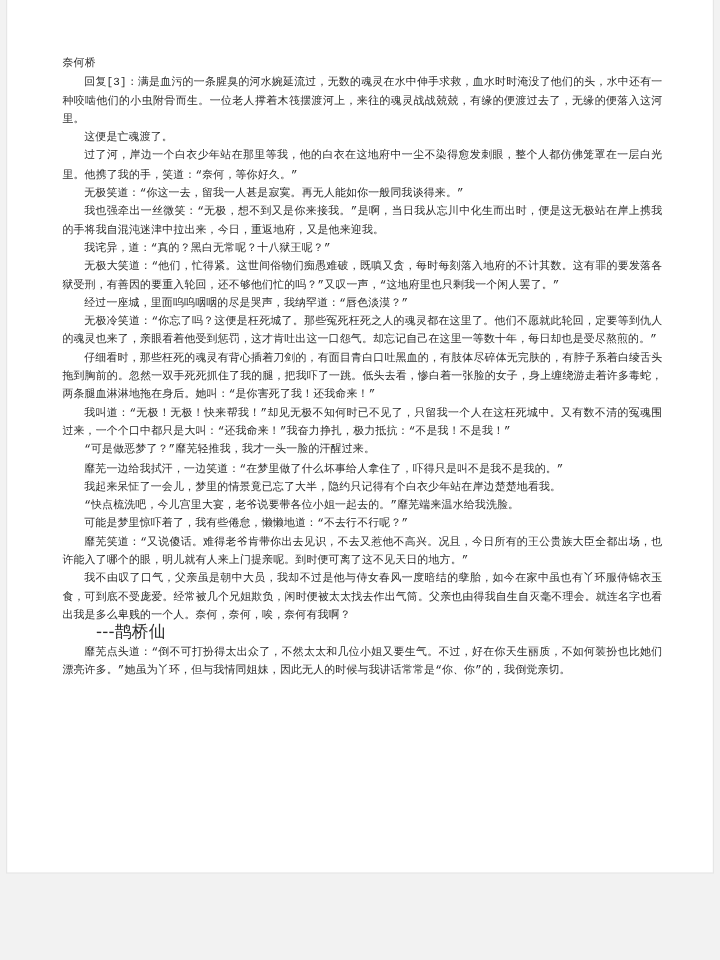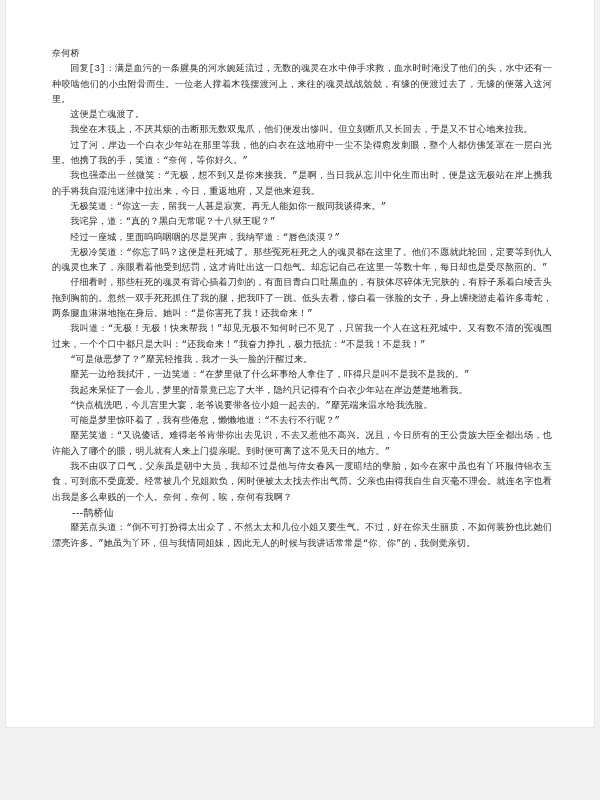--- a/index.html
+++ b/index.html
@@ -41,43 +41,43 @@
     line-height: 15.3px;
     color: #2b2b2b;
     text-align: justify;
     text-justify: inter-character;
     letter-spacing: 0.15px;
     margin: 0;
     text-indent: 2em;
     font-family: Liberation Mono, monospace;
   }
   .sig {
-    font-size: 10px;
+    font-size: 14px;
     line-height: 15.3px;
     color: #2b2b2b;
     letter-spacing: 0.15px;
     margin: 0;
     text-indent: 2em;
   }
 </style>
 </head>
 <body>
 
 <div class="page">
   <div class="page-inner">
 
     <div class="doc-title">奈何桥</div>
 
     <p class="para">回复[3]：满是血污的一条腥臭的河水婉延流过，无数的魂灵在水中伸手求救，血水时时淹没了他们的头，水中还有一种咬啮他们的小虫附骨而生。一位老人撑着木筏摆渡河上，来往的魂灵战战兢兢，有缘的便渡过去了，无缘的便落入这河里。</p>
     <p class="para">这便是亡魂渡了。</p>
-    <p class="para">我坐在木筏上，不厌其烦的击断那无数双鬼爪，他们便发出惨叫。但立刻断爪又长回去，于是又不甘心地来拉我。</p>
     <p class="para">过了河，岸边一个白衣少年站在那里等我，他的白衣在这地府中一尘不染得愈发刺眼，整个人都仿佛笼罩在一层白光里。他携了我的手，笑道：“奈何，等你好久。”</p>
+    <p class="para">无极笑道：“你这一去，留我一人甚是寂寞。再无人能如你一般同我谈得来。”</p>
     <p class="para">我也强牵出一丝微笑：“无极，想不到又是你来接我。”是啊，当日我从忘川中化生而出时，便是这无极站在岸上携我的手将我自混沌迷津中拉出来，今日，重返地府，又是他来迎我。</p>
-    <p class="para">无极笑道：“你这一去，留我一人甚是寂寞。再无人能如你一般同我谈得来。”</p>
     <p class="para">我诧异，道：“真的？黑白无常呢？十八狱王呢？”</p>
+    <p class="para">无极大笑道：“他们，忙得紧。这世间俗物们痴愚难破，既嗔又贪，每时每刻落入地府的不计其数。这有罪的要发落各狱受刑，有善因的要重入轮回，还不够他们忙的吗？”又叹一声，“这地府里也只剩我一个闲人罢了。”</p>
     <p class="para">经过一座城，里面呜呜咽咽的尽是哭声，我纳罕道：“唇色淡漠？”</p>
     <p class="para">无极冷笑道：“你忘了吗？这便是枉死城了。那些冤死枉死之人的魂灵都在这里了。他们不愿就此轮回，定要等到仇人的魂灵也来了，亲眼看着他受到惩罚，这才肯吐出这一口怨气。却忘记自己在这里一等数十年，每日却也是受尽熬煎的。”</p>
     <p class="para">仔细看时，那些枉死的魂灵有背心插着刀剑的，有面目青白口吐黑血的，有肢体尽碎体无完肤的，有脖子系着白绫舌头拖到胸前的。忽然一双手死死抓住了我的腿，把我吓了一跳。低头去看，惨白着一张脸的女子，身上缠绕游走着许多毒蛇，两条腿血淋淋地拖在身后。她叫：“是你害死了我！还我命来！”</p>
     <p class="para">我叫道：“无极！无极！快来帮我！”却见无极不知何时已不见了，只留我一个人在这枉死城中。又有数不清的冤魂围过来，一个个口中都只是大叫：“还我命来！”我奋力挣扎，极力抵抗：“不是我！不是我！”</p>
     <p class="para">“可是做恶梦了？”靡芜轻推我，我才一头一脸的汗醒过来。</p>
     <p class="para">靡芜一边给我拭汗，一边笑道：“在梦里做了什么坏事给人拿住了，吓得只是叫不是我不是我的。”</p>
     <p class="para">我起来呆怔了一会儿，梦里的情景竟已忘了大半，隐约只记得有个白衣少年站在岸边楚楚地看我。</p>
     <p class="para">“快点梳洗吧，今儿宫里大宴，老爷说要带各位小姐一起去的。”靡芜端来温水给我洗脸。</p>
     <p class="para">可能是梦里惊吓着了，我有些倦怠，懒懒地道：“不去行不行呢？”</p>
     <p class="para">靡芜笑道：“又说傻话。难得老爷肯带你出去见识，不去又惹他不高兴。况且，今日所有的王公贵族大臣全都出场，也许能入了哪个的眼，明儿就有人来上门提亲呢。到时便可离了这不见天日的地方。”</p>

